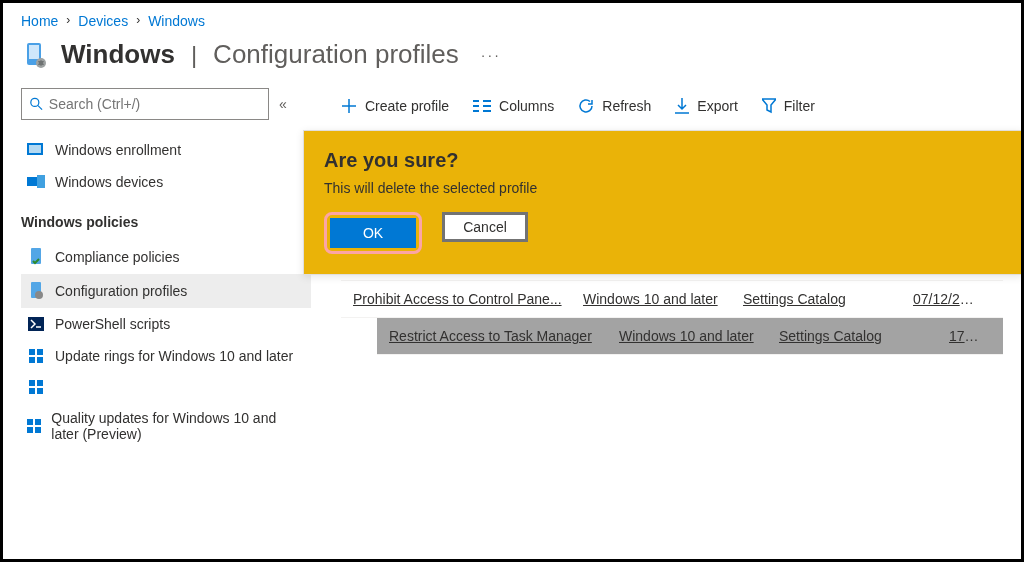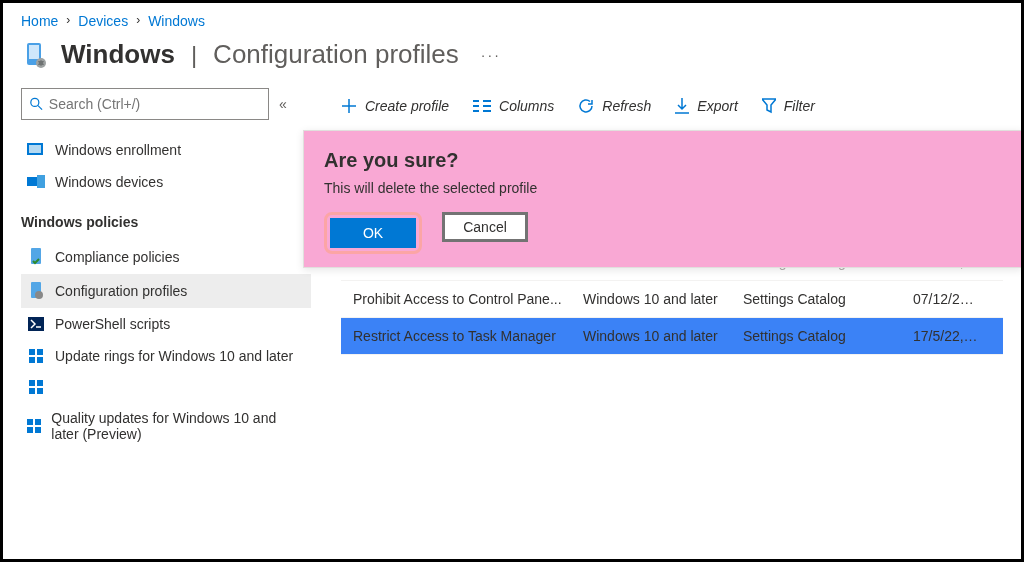--- a/index.html
+++ b/index.html
@@ -21,28 +21,28 @@
     .search svg { margin-right:6px; }
     .search input { border:none; outline:none; font-size:14px; width:100%; color:#605e5c; }
     .collapse { color:#605e5c; cursor:pointer; font-size:14px; }
     .nav-item { display:flex; align-items:center; gap:10px; padding:8px 6px; cursor:pointer; }
     .nav-item.selected { background:#ededed; }
     .nav-item .ico { width:18px; display:flex; justify-content:center; }
     .nav-item span.label { color:#323130; }
     .nav-heading { font-weight:600; padding:16px 0 10px 0; }
     .main { flex:1; position:relative; padding-left:30px; }
     .toolbar { display:flex; gap:24px; align-items:center; height:36px; }
-    .tool { display:flex; align-items:center; gap:8px; color:#323130; cursor:pointer;font-style:italic; }
+    .tool { display:flex; align-items:center; gap:8px; color:#323130; cursor:pointer; }
     .tool svg { flex-shrink:0; }
     .table { margin-top:120px; }
-    .row { display:grid; grid-template-columns: 230px 160px 170px 1fr; padding:10px 12px; border-bottom:1px solid #f3f2f1; }
-    .row.highlight { background:#3b82f6; }
+    .row { display:grid; grid-template-columns: 230px 160px 170px 1fr; padding:10px 12px; border-bottom:1px solid #f3f2f1;text-decoration:underline; }
+    .row.highlight { background:#a3a3a3;margin-left:36px; }
     .row.dimmed { color:#b3b0ad; }
     .cell { white-space:nowrap; overflow:hidden; text-overflow:ellipsis; padding-right:10px; }
-    .dialog { position:absolute; top:42px; left:-8px; right:-20px; background:#f9a8d4; border:1px solid #e1dfdd; box-shadow:0 2px 8px rgba(0,0,0,0.1); padding:18px 20px 13px 20px; }
+    .dialog { position:absolute; top:42px; left:-8px; right:-20px; background:#eab308; border:1px solid #e1dfdd; box-shadow:0 2px 8px rgba(0,0,0,0.1); padding:18px 20px 20px 20px; }
     .dialog h3 { font-size:20px; font-weight:600; margin-bottom:8px; }
     .dialog p { font-size:14px; color:#323130; margin-bottom:16px; }
     .dlg-btns { display:flex; gap:12px; }
     .btn { height:30px; min-width:86px; font-size:14px; cursor:pointer; }
     .btn-primary-wrap { border:3px solid #fca5a5; border-radius:8px; padding:3px; display:inline-flex; }
     .btn-primary { background:#0078d4; color:#fff; border:1px solid #0078d4; }
     .btn-secondary { background:#fff; border:3px solid #737373; color:#323130;margin-left:8px; }
   </style>
 </head>
 <body>

